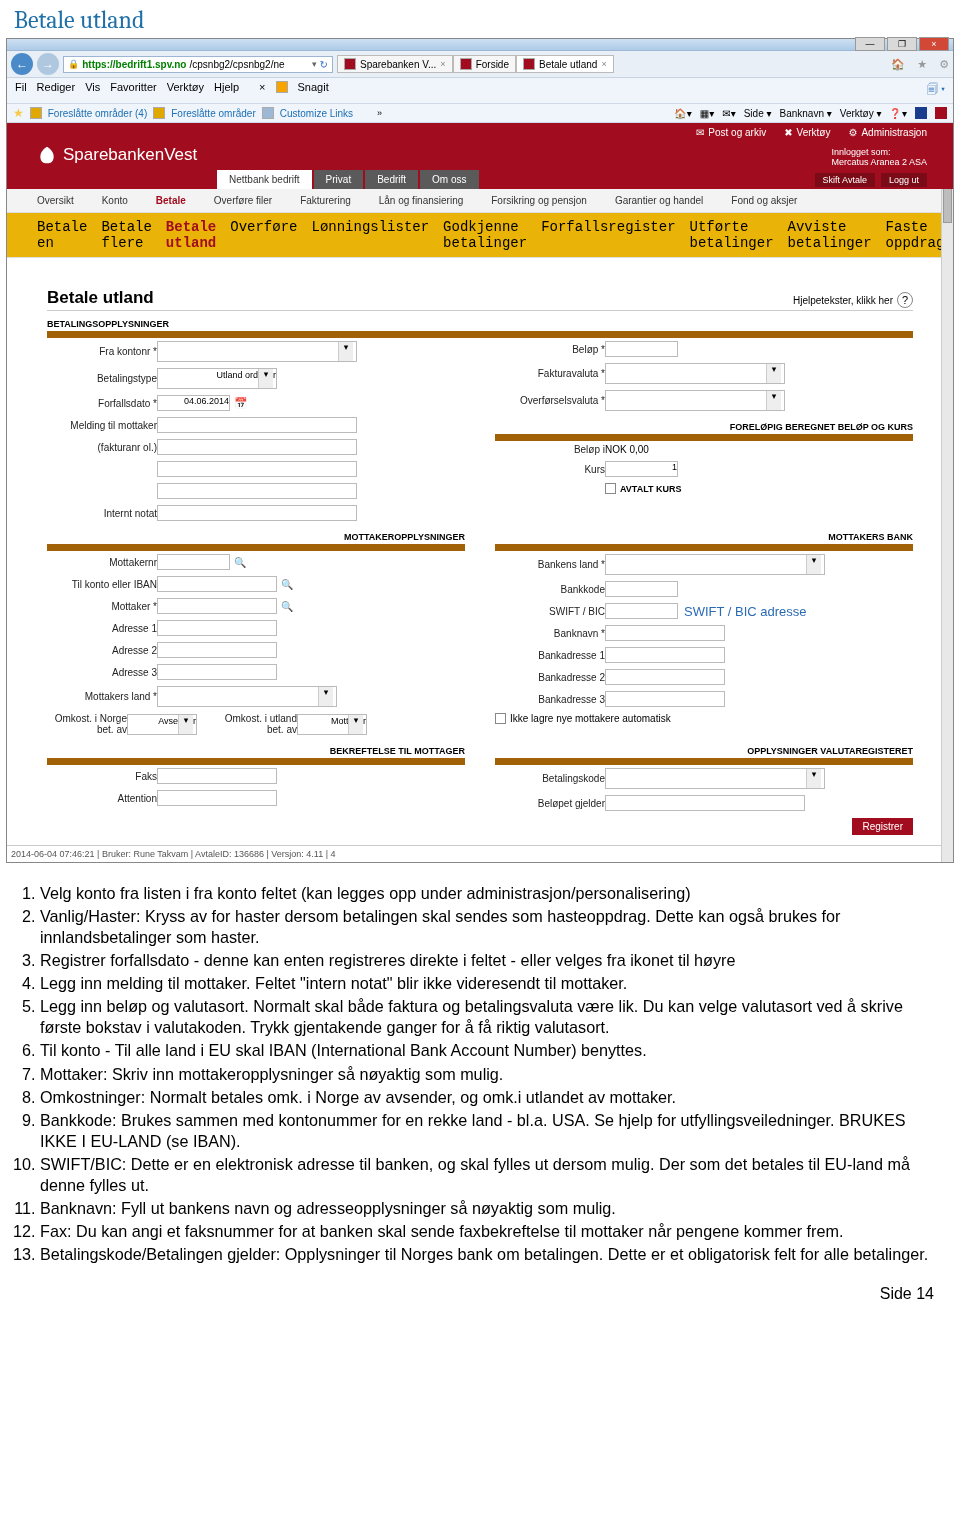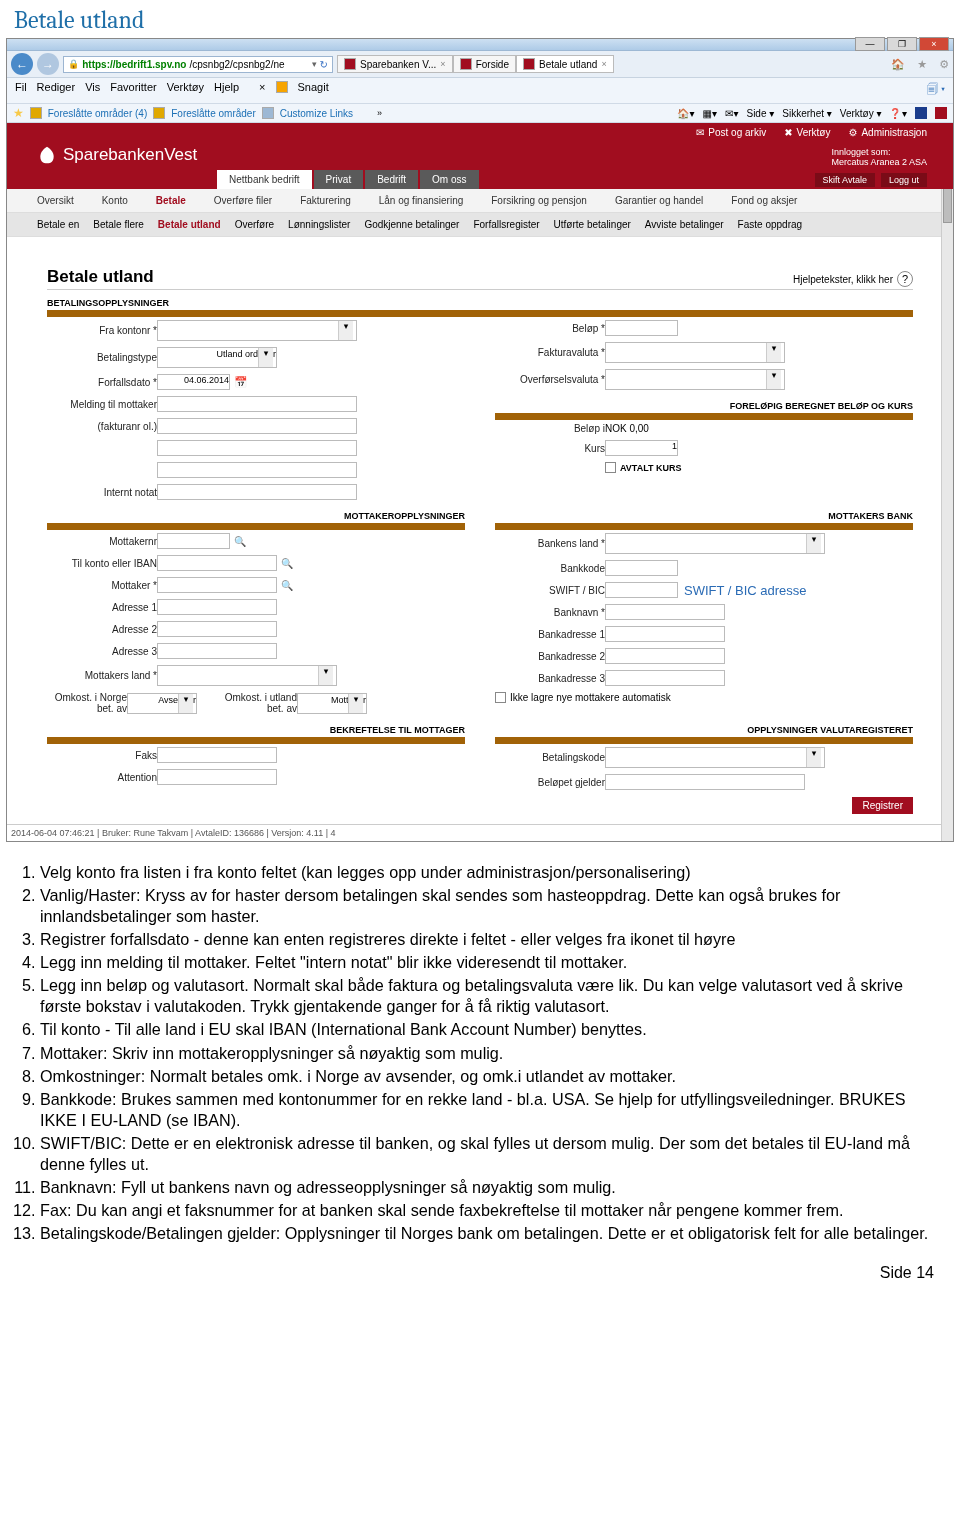--- a/index.html
+++ b/index.html
@@ -32,21 +32,21 @@
   .header-right span { display: flex; align-items: center; gap: 4px; }
   .login-info { position: absolute; right: 26px; top: 24px; font-size: 9px; text-align: left; }
   .red-btns { position: absolute; right: 26px; top: 50px; display: flex; gap: 6px; }
   .red-btn { background: #7a0b17; color: #fff; font-size: 9px; padding: 2px 8px; }
   .main-tabs { position: absolute; left: 210px; bottom: 0; display: flex; font-size: 10px; }
   .main-tab { background: #5a5a5a; color: #fff; padding: 4px 12px; margin-right: 2px; }
   .main-tab.active { background: #fff; color: #333; }
   .subnav { background: #f3f3f3; border-bottom: 1px solid #ddd; padding: 6px 30px; font-size: 10px; display: flex; gap: 28px; }
   .subnav span { color: #333; }
   .subnav .act { color: #a10d1f; font-weight: bold; }
-  .subnav2 { background: #e5e5e5; border-bottom: 1px solid #ddd; padding: 6px 30px; font-size: 10px; display: flex; gap: 14px; }
+  .subnav2 { background: #eab308; border-bottom: 1px solid #ddd; padding: 6px 30px; font-size: 14px; display: flex; gap: 14px; font-family: Liberation Mono, monospace; }
   .subnav2 .act { color: #a10d1f; font-weight: bold; }
   .form-area { padding: 30px 40px 6px; }
   .form-head { display: flex; justify-content: space-between; align-items: flex-end; border-bottom: 1px solid #ccc; padding-bottom: 2px; }
   .form-title { font-size: 17px; font-weight: bold; }
   .help-txt { font-size: 10px; display: flex; align-items: center; gap: 4px; }
   .help-ic { display: inline-block; width: 16px; height: 16px; border: 1px solid #888; border-radius: 50%; text-align: center; line-height: 14px; font-size: 11px; }
   .sec-head { font-size: 9px; font-weight: bold; border-bottom: 7px solid #a16207; padding: 4px 0 2px; margin-top: 4px; }
   .cols { display: flex; gap: 30px; }
   .col { flex: 1; text-align: right; }
   .frow { display: flex; align-items: center; padding: 3px 0; font-size: 10px; }
@@ -135,21 +135,21 @@
     <span class="tiny-ic" style="background:#e0a800"></span>
     <span class="fav-link">Foreslåtte områder</span>
     <span class="tiny-ic" style="background:#9db8d4"></span>
     <span class="fav-link">Customize Links</span>
     <span style="margin-left:18px;font-size:9px">»</span>
     <span style="margin-left:auto;display:flex;gap:8px;align-items:center;font-size:10px">
       <span>🏠▾</span>
       <span>▦▾</span>
       <span>✉▾</span>
       <span><span>Side</span> ▾</span>
-      <span><span>Sikkerhet</span> ▾</span>
+      <span><span>Banknavn</span> ▾</span>
       <span><span>Verktøy</span> ▾</span>
       <span>❓▾</span>
       <span class="colored-ic" style="background:#1a3c8c"></span>
       <span class="colored-ic" style="background:#a10d1f"></span>
     </span>
   </div>
 
   <div class="bank-area" style="position:relative">
     <div class="sb">
         <div class="sb-thumb"></div>

